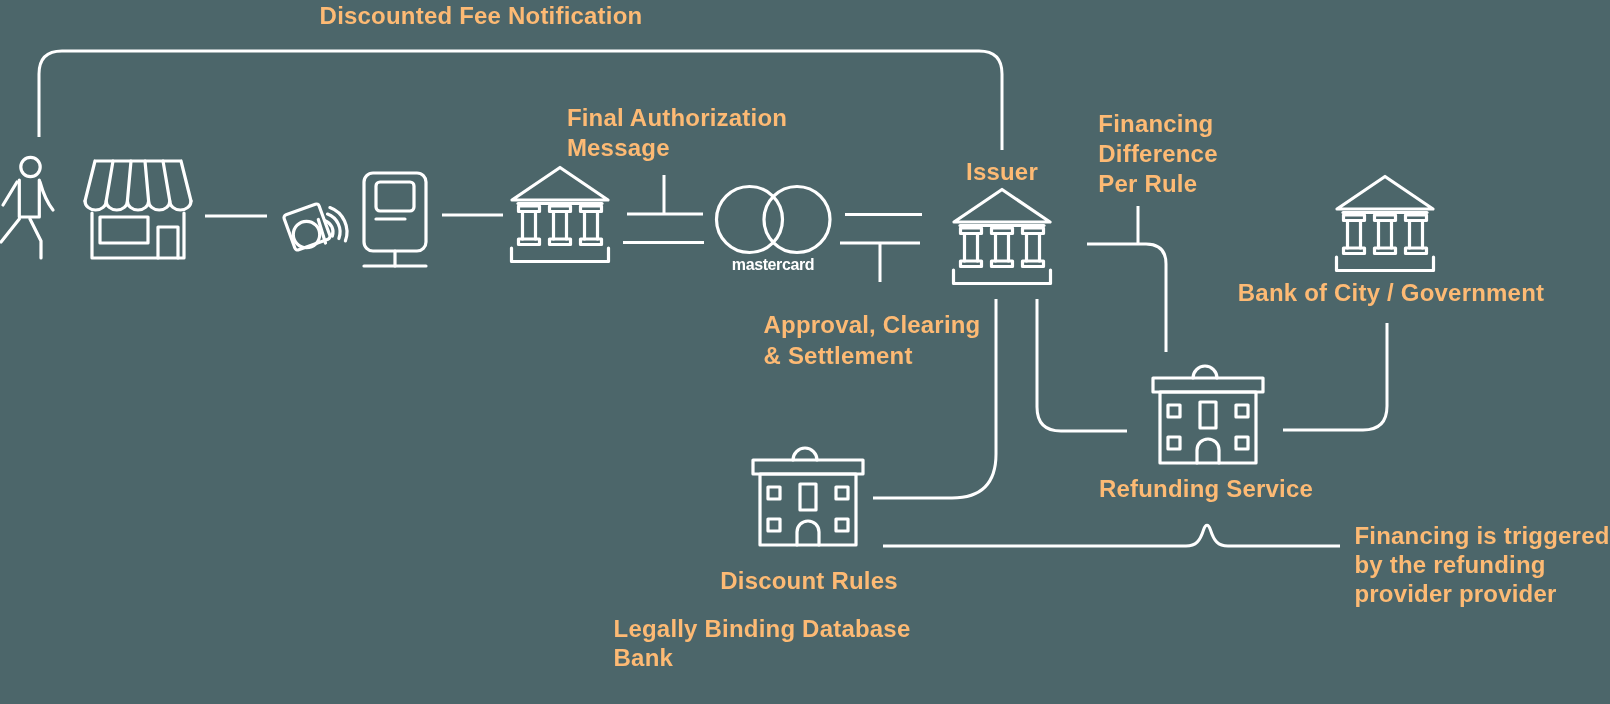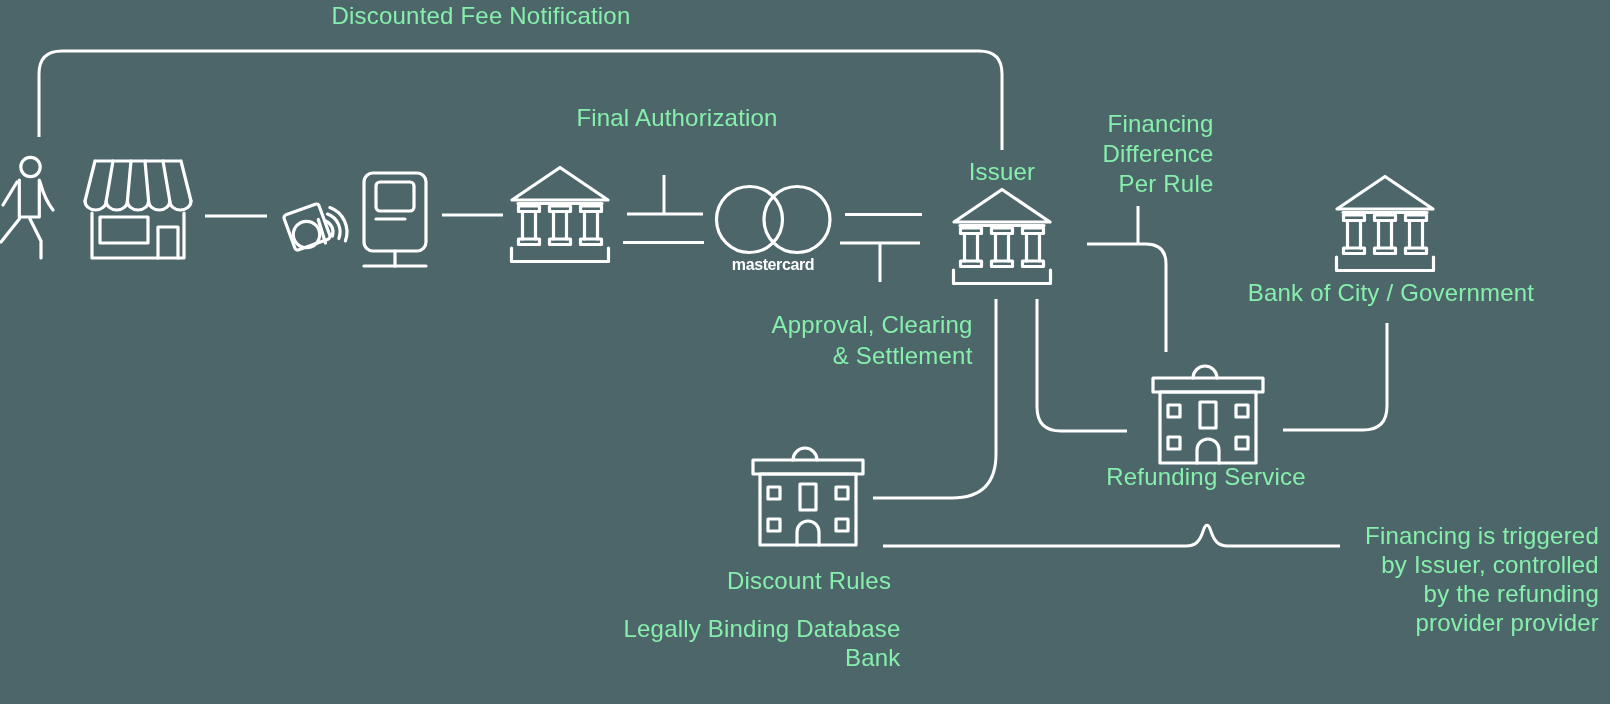--- a/index.html
+++ b/index.html
@@ -6,22 +6,22 @@
   .canvas {
     position:relative; width:1610px; height:704px;
     background:#4c666a; overflow:hidden;
     font-family:"Liberation Sans", sans-serif;
   }
   .layer { position:absolute; left:0; top:0; }
   svg.icon { position:absolute; overflow:visible; }
   svg.icon * { stroke:#ffffff; stroke-width:3.2; fill:none; stroke-linecap:round; stroke-linejoin:round; }
   svg.icon text { stroke:none; fill:#ffffff; }
   .lbl {
-    position:absolute; color:#86efac; font-size:24px; font-weight:400;
-    text-align:right; transform:translateX(-50%); white-space:nowrap;
+    position:absolute; color:#fdba74; font-size:24px; font-weight:700;
+    text-align:left; transform:translateX(-50%); white-space:nowrap;
     letter-spacing:0.2px;
   }
   .lh29 div { line-height:29px; }
   .lh30 div { line-height:30px;margin-left:32px; }
   .lh31 div { line-height:31px; }
   .wordmark { font-weight:bold; letter-spacing:-0.4px; }
   .connector { stroke:#ffffff; stroke-width:3; fill:none; stroke-linecap:butt; }
 </style>
 </head>
 <body>
@@ -133,46 +133,46 @@
   </svg>
 
   <svg class="icon" style="left:750px;top:445px" width="113" height="101" viewBox="0 0 113 101">
     <use href="#building-sym"></use>
   </svg>
 
   <div class="lbl" style="left:481px;top:2px">Discounted Fee Notification</div>
 
   <div class="lbl lh30" style="left:661px;top:103px">
     <div>Final Authorization</div>
+    <div>Message</div>
   </div>
 
   <div class="lbl" style="left:1002px;top:158px">Issuer</div>
 
   <div class="lbl lh30" style="left:1142px;top:109px">
     <div>Financing</div>
     <div>Difference</div>
     <div>Per Rule</div>
   </div>
 
   <div class="lbl" style="left:1391px;top:279px">Bank of City / Government</div>
 
   <div class="lbl lh31" style="left:872px;top:309px">
     <div>Approval, Clearing</div>
     <div>&amp; Settlement</div>
   </div>
 
-  <div class="lbl" style="left:1206px;top:463px">Refunding Service</div>
+  <div class="lbl" style="left:1206px;top:475px">Refunding Service</div>
 
   <div class="lbl" style="left:809px;top:567px">Discount Rules</div>
 
   <div class="lbl lh29" style="left:762px;top:614px">
     <div>Legally Binding Database</div>
     <div>Bank</div>
   </div>
 
   <div class="lbl lh29" style="left:1482px;top:521px">
     <div>Financing is triggered</div>
-    <div>by Issuer, controlled</div>
     <div>by the refunding</div>
     <div>provider provider</div>
   </div>
 
 </div>
 
 </body></html>

